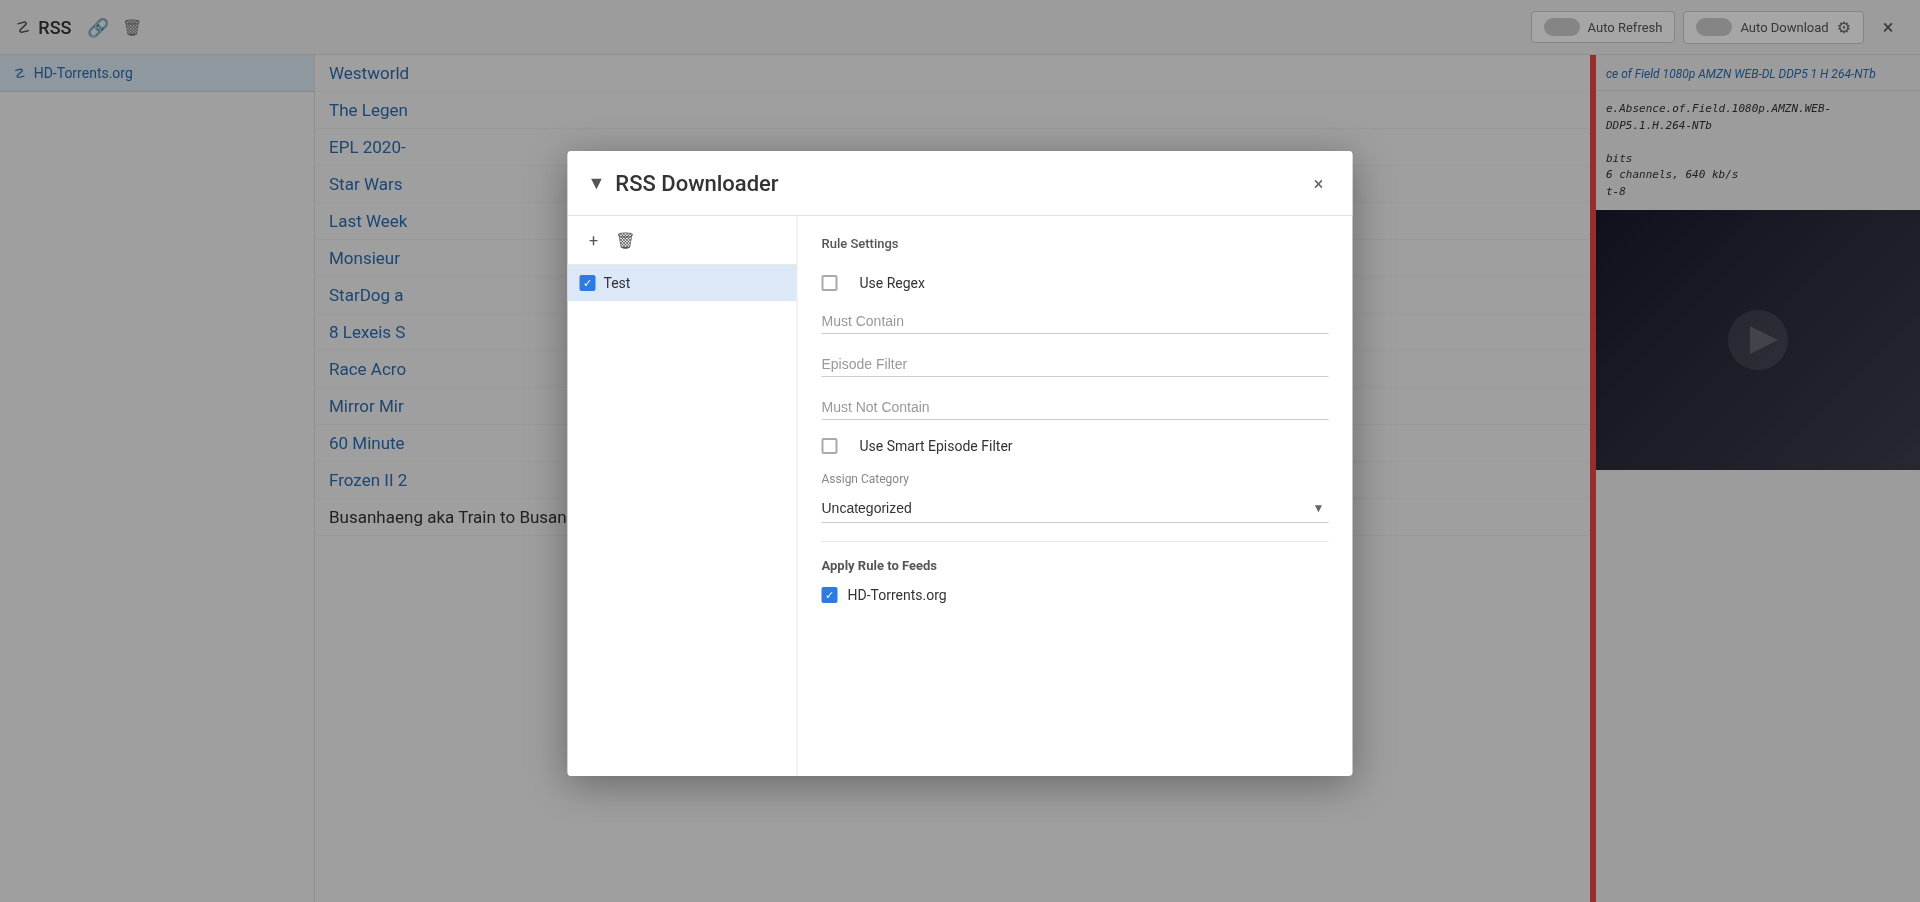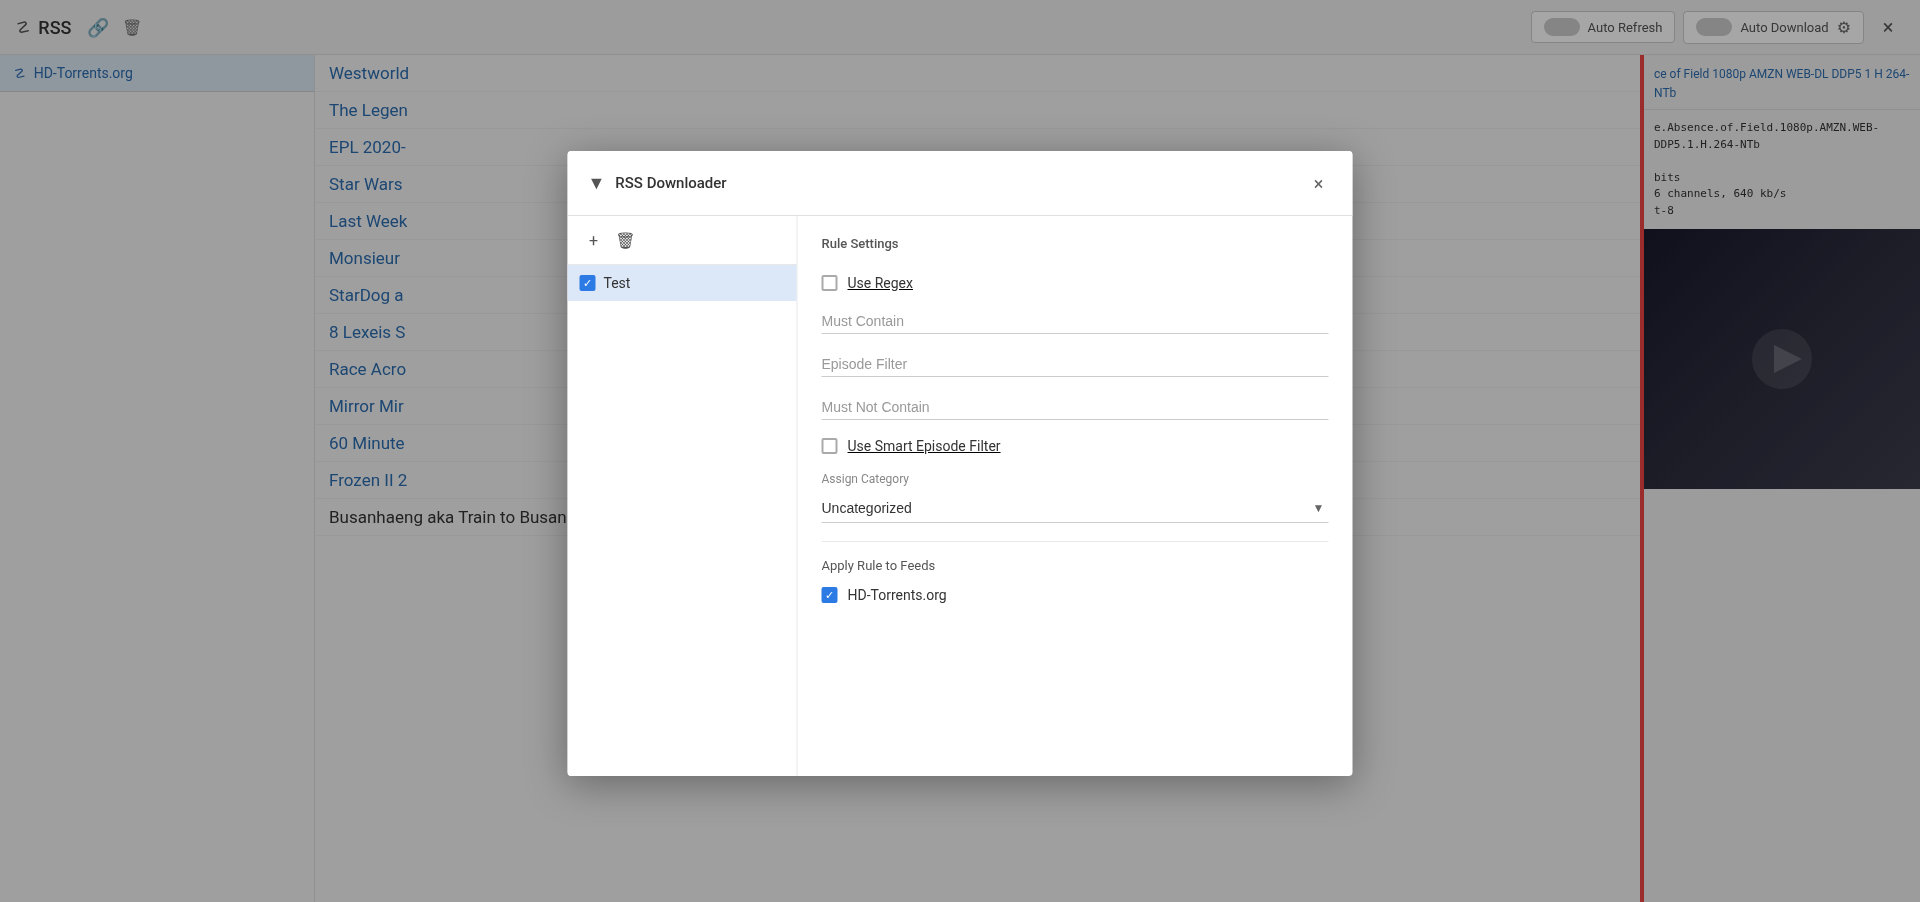--- a/index.html
+++ b/index.html
@@ -128,24 +128,25 @@
       padding: 8px 14px;
       font-size: 17px;
       color: #2c6db0;
       cursor: pointer;
       border-bottom: 1px solid #ececec;
     }
     .torrent-item:nth-child(1) { color: #2c6db0; }
 
     
     .right-panel {
-      width: 280px;
+      width: 330px;
       background: #f0f0f0;
-      border-left: 4px solid #ef4444;
+      border-left: 6px solid #ef4444;
       overflow: hidden;
+      font-style: italic;
     }
     .right-panel-text {
       padding: 10px;
       font-family: monospace;
       font-size: 11px;
       color: #333;
       line-height: 1.5;
       word-break: break-all;
     }
     .right-panel-image {
@@ -182,21 +183,21 @@
     }
     .modal-header {
       display: flex;
       align-items: center;
       gap: 10px;
       padding: 18px 20px;
       border-bottom: 1px solid #e0e0e0;
       background: #fff;
     }
     .modal-title {
-      font-size: 15px;
+      font-size: 22px;
       font-weight: 500;
       color: #333;
       flex: 1;
     }
     .modal-close {
       width: 28px;
       height: 28px;
       display: flex;
       align-items: center;
       justify-content: center;
@@ -266,23 +267,22 @@
     }
     .rule-settings-title {
       font-size: 13px;
       color: #555;
       margin-bottom: 24px;
       font-weight: 500;
     }
     .form-row {
       display: flex;
       align-items: flex-end;
-      gap: 10px;
+      gap: 22px;
       margin-bottom: 18px;
-      text-decoration: underline;
     }
     .checkbox-empty {
       width: 16px;
       height: 16px;
       border: 2px solid #aaa;
       border-radius: 2px;
       background: #fff;
       flex-shrink: 0;
     }
     .checkbox-checked {
@@ -345,21 +345,21 @@
       top: 50%;
       transform: translateY(-50%);
       color: #666;
       font-size: 12px;
       pointer-events: none;
     }
     .apply-feeds-title {
       font-size: 13px;
       color: #555;
       margin-bottom: 14px;
-      font-weight: 400;
+      font-weight: 700;
     }
     .feed-checkbox-row {
       display: flex;
       align-items: center;
       gap: 10px;
     }
     .feed-checkbox-label {
       font-size: 14px;
       color: #333;
     }

